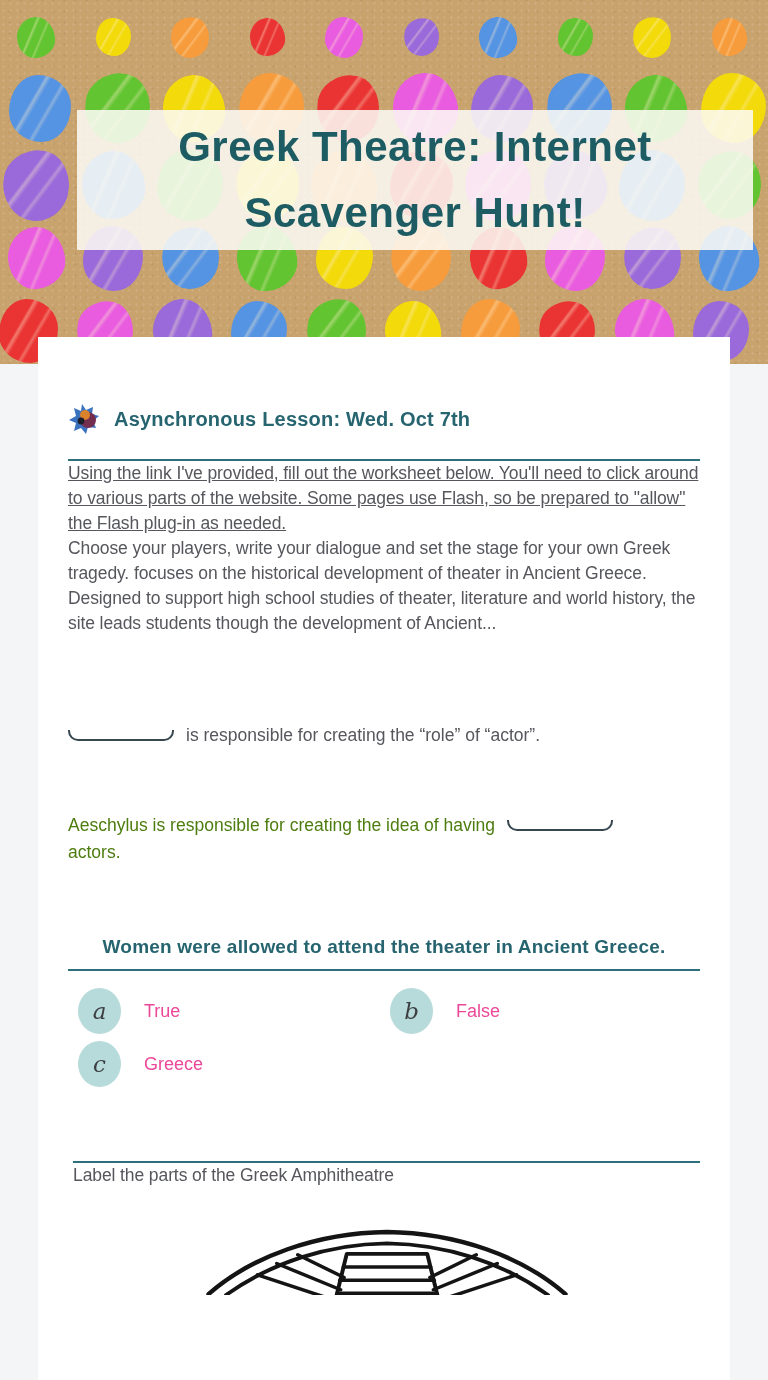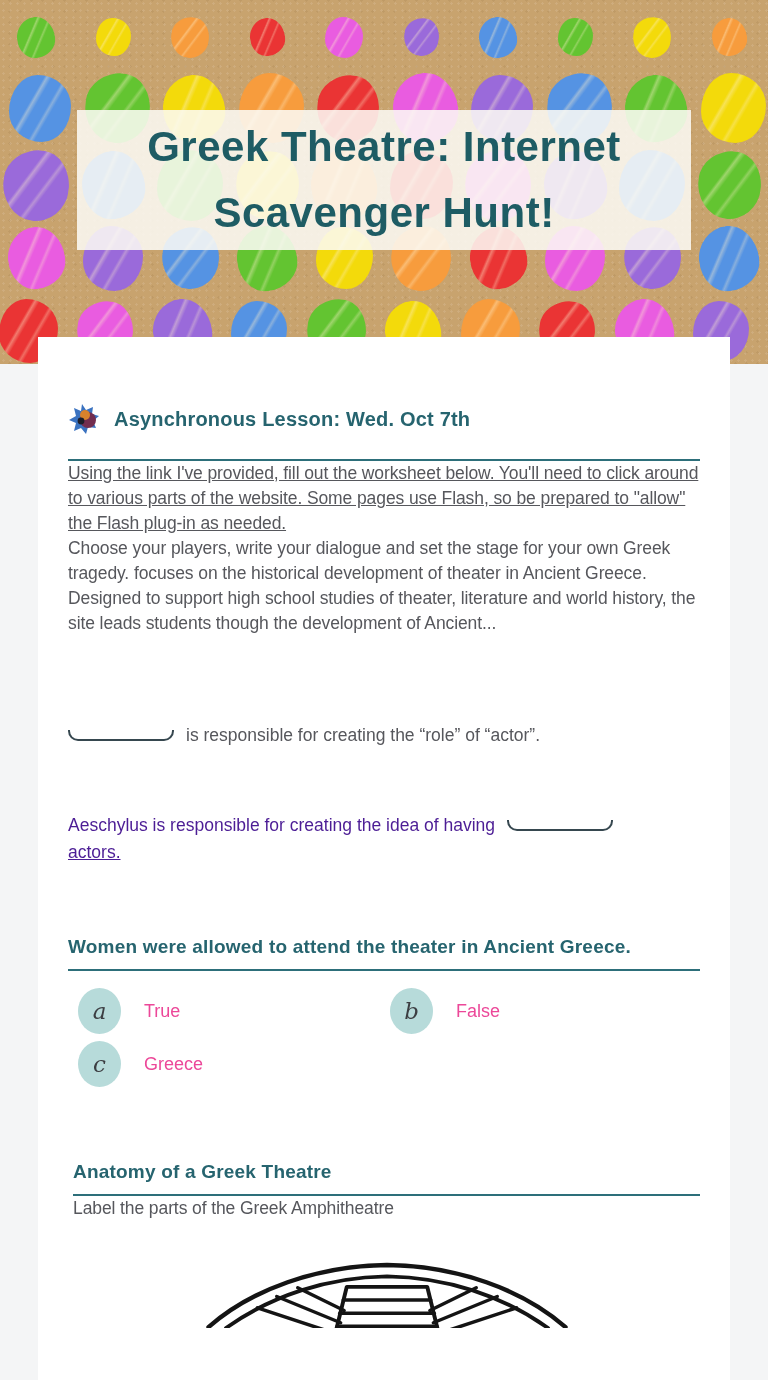--- a/index.html
+++ b/index.html
@@ -16,21 +16,21 @@
       radial-gradient(rgba(255,255,255,0.10) 1px, transparent 1.4px),
       radial-gradient(rgba(92,60,18,0.08) 1px, transparent 1.4px);
     background-size:7px 7px,11px 11px;
     background-position:0 0,4px 6px;
   }
   .dot{
     position:absolute;z-index:1;
     background-image:linear-gradient(120deg, transparent 36%, rgba(255,240,205,.38) 39%, transparent 44%, transparent 56%, rgba(255,240,205,.30) 59%, transparent 63%);
   }
   .title-box{
-    position:absolute;z-index:2;left:77px;top:110px;width:614px;height:140px;
+    position:absolute;z-index:2;left:77px;top:110px;width:676px;height:140px;
     background:rgba(252,250,245,0.87);
     display:flex;align-items:center;justify-content:flex-end;text-align:center;
   }
   .page-title{
     color:#1e5c64;font-size:42px;line-height:66px;font-weight:700;
     letter-spacing:.5px;margin:0;padding:0 10px;
   }
   
   .card{
     position:absolute;z-index:3;left:38px;top:337px;width:692px;height:1100px;
@@ -49,25 +49,25 @@
   .p2{margin-top:11px;}
   
   .blank{
     display:inline-block;width:102px;height:9px;
     border:2px solid #36474f;border-top:none;
     border-radius:0 0 10px 10px;
     vertical-align:baseline;
   }
   .fill1{margin-top:86px;color:#56575c;font-size:17.5px;line-height:26px;}
   .fill1 .blank{margin-right:12px;}
-  .fill2{margin-top:64px;color:#4c1d95;font-size:17.5px;line-height:27px;}
+  .fill2{margin-top:64px;color:#4d7c0f;font-size:17.5px;line-height:27px;}
   .fill2 .blank{margin-left:12px;}
-  .fill2-after{display:block;text-decoration:underline;}
-  
-  .q-head{margin-top:70px;}
+  .fill2-after{display:block;}
+  
+  .q-head{margin-top:70px;text-align:center;}
   h3.q{
     margin:0;color:#26646f;font-size:19px;font-weight:700;letter-spacing:.2px;
   }
   .q-rule{border:none;border-top:2px solid #2d6f7a;margin:11px 0 0 0;}
   .options{
     margin-top:17px;padding-left:10px;
     display:grid;grid-template-columns:312px 1fr;row-gap:7px;
   }
   .option{display:flex;align-items:center;cursor:pointer;}
   .badge{
@@ -182,21 +182,20 @@
         <span class="opt-label">False</span>
       </div>
       <div class="option">
         <span class="badge">c</span>
         <span class="opt-label">Greece</span>
       </div>
     </div>
   </div>
 
   <div class="sec2">
-    <h3 class="q">Anatomy of a Greek Theatre</h3>
     <hr class="rule2">
     <p class="body instruction">Label the parts of the Greek Amphitheatre</p>
 
     <svg class="amphitheatre" width="420" height="70" viewBox="0 0 420 80" fill="none" stroke="#141414" stroke-linecap="round" stroke-linejoin="round">
 
       <path d="M6,79 C55,36 130,9 210,8 C290,9 365,36 414,79" stroke-width="5"></path>
       <path d="M26,80 C78,43 142,22 210,21 C278,22 342,43 394,80" stroke-width="4.5"></path>
 
       <path d="M152,82 L164,33 L256,33 L268,82" stroke-width="4.5"></path>
       <line x1="160" y1="48" x2="260" y2="48" stroke-width="4"></line>

